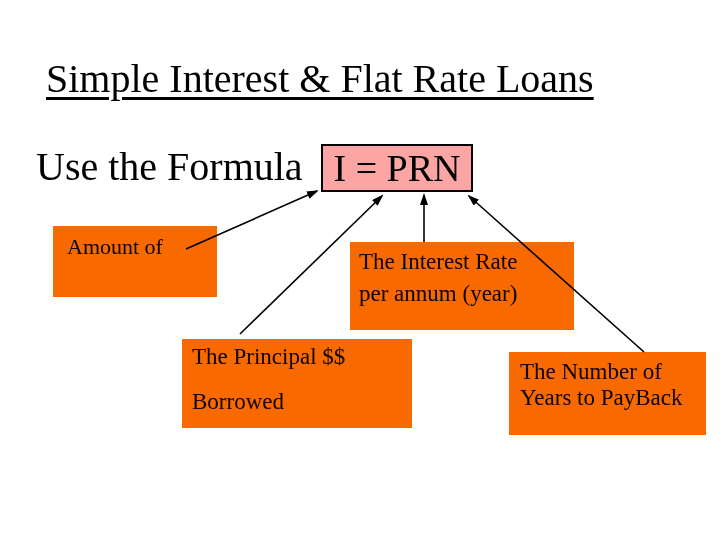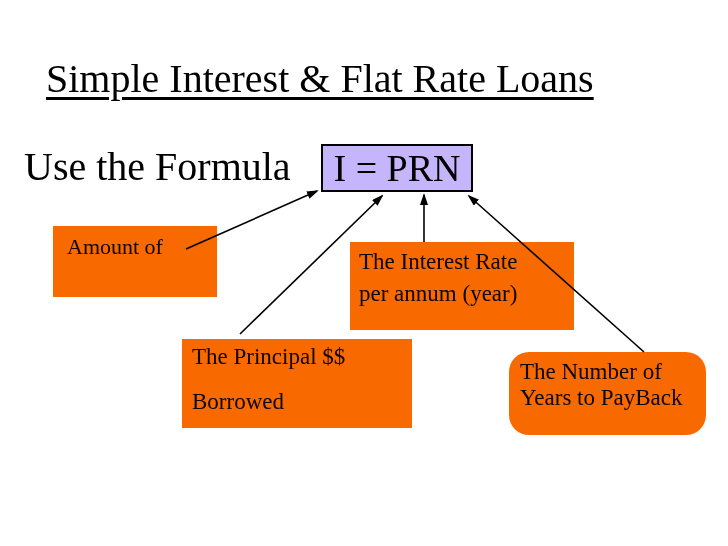--- a/index.html
+++ b/index.html
@@ -8,45 +8,45 @@
     font-family:"Liberation Serif","DejaVu Serif",serif;color:#000;
   }
   .slide{position:absolute;inset:0;width:728px;height:442px;}
 
   .title{
     position:absolute;left:46px;top:54px;
     font-size:40px;line-height:50px;white-space:nowrap;
     text-decoration:underline;text-decoration-thickness:3px;text-underline-offset:5px;
   }
   .subtitle{
-    position:absolute;left:24px;top:142px;
+    position:absolute;left:36px;top:142px;
     font-size:40px;line-height:50px;white-space:nowrap;
   }
   .formula-box{
     position:absolute;left:321px;top:144px;width:152px;height:48px;
-    background:#c4b5fd;border:2px solid #000;box-sizing:border-box;
+    background:#fca5a5;border:2px solid #000;box-sizing:border-box;
     display:flex;align-items:center;justify-content:center;
     font-size:38px;white-space:nowrap;
   }
   .label-box{
     position:absolute;background:#f86a00;box-sizing:border-box;
     font-size:23px;color:#0d0300;
   }
   .label-box .line{line-height:26px;white-space:nowrap;}
 
   .box-amount{left:53px;top:226px;width:164px;height:71px;padding:7px 6px 0 14px;font-size:22px;}
   .box-amount .line{line-height:28px;}
 
   .box-rate{left:350px;top:242px;width:224px;height:88px;padding:7px 6px 0 9px;}
   .box-rate .line2{margin-top:6px;}
 
   .box-principal{left:182px;top:339px;width:230px;height:89px;padding:5px 6px 7px 10px;}
   .box-principal .line2{margin-top:19px;}
 
-  .box-years{left:509px;top:352px;width:197px;height:83px;padding:7px 6px 0 11px;border-radius:20px;}
+  .box-years{left:509px;top:352px;width:197px;height:83px;padding:7px 6px 0 11px;}
   .box-years .line2{}
 
   svg.arrows{position:absolute;inset:0;pointer-events:none;}
 </style>
 </head>
 <body>
 
 <div class="slide">
 
   <div class="title">Simple Interest &amp; Flat Rate Loans</div>

